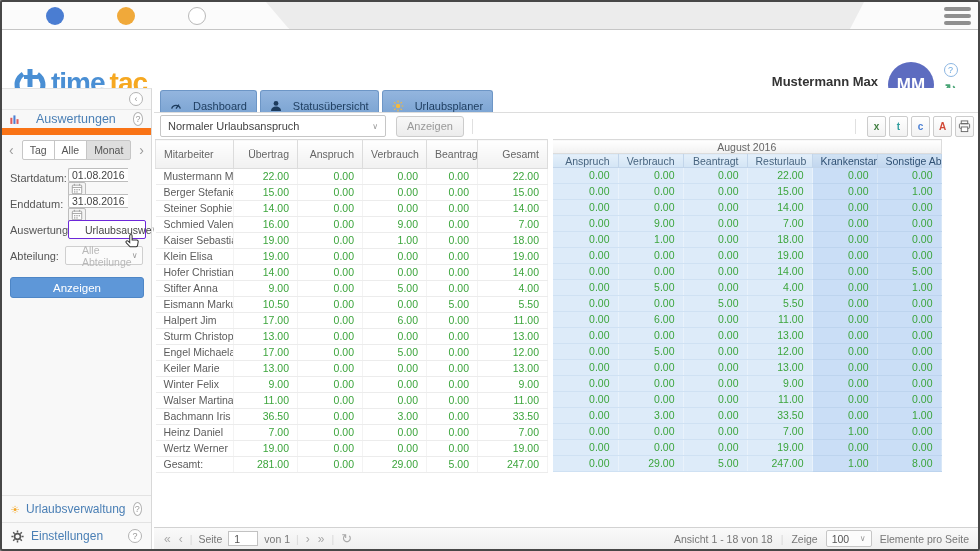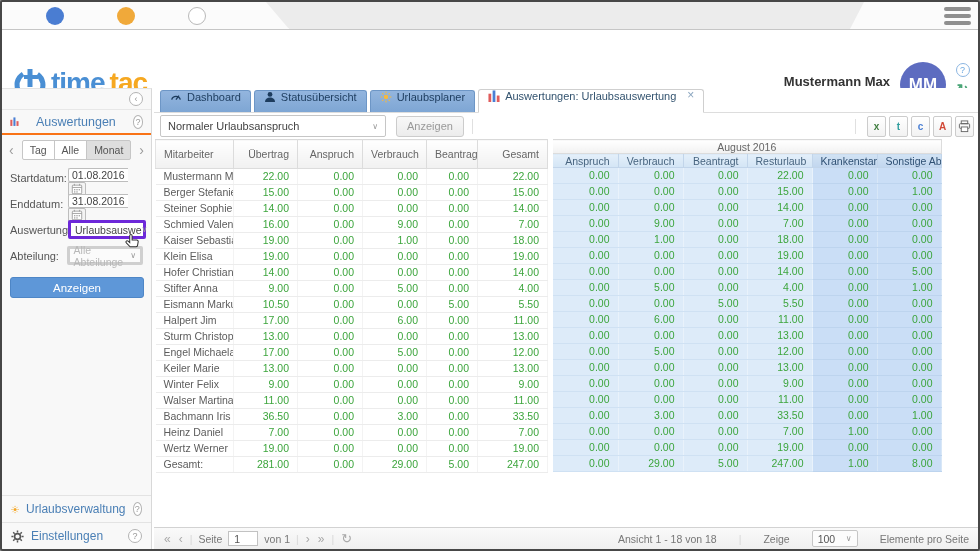--- a/index.html
+++ b/index.html
@@ -11,69 +11,69 @@
   .chrome{position:absolute;top:0;left:0;width:976px;height:28px;background:#ececec;border-bottom:1px solid #c6c6c6;}
   .chrome .tabL{position:absolute;top:0;left:0;width:287px;height:27px;background:#fbfbfb;
     clip-path:polygon(0 0,264px 0,287px 100%,0 100%);border-bottom:1px solid #fbfbfb;}
   .chrome .tabR{position:absolute;top:0;right:0;width:128px;height:27px;background:#fbfbfb;
     clip-path:polygon(14px 0,100% 0,100% 100%,0 100%);}
   .dot{position:absolute;top:5px;width:18px;height:18px;border-radius:50%;}
   .hamburger{position:absolute;top:5px;right:7px;width:27px;}
   .hamburger span{display:block;height:4px;border-radius:2px;background:#8f8f8f;margin-bottom:3px;}
 
   
-  .app-header{position:absolute;top:28px;left:0;right:4px;height:58px;background:#fff;}
+  .app-header{position:absolute;top:28px;left:0;right:16px;height:58px;background:#fff;}
   .logo{position:absolute;left:10px;top:33px;display:flex;align-items:center;}
   .logo .word{font-size:28px;font-weight:bold;letter-spacing:-1px;line-height:40px;}
   .user-name{position:absolute;right:84px;top:44px;font-size:13px;font-weight:bold;color:#333;}
   .avatar{position:absolute;right:28px;top:32px;width:46px;height:46px;border-radius:50%;
     color:#fff;font-size:17px;font-weight:bold;text-align:center;line-height:46px;}
   .rail{position:absolute;right:3px;top:33px;width:17px;display:flex;flex-direction:column;gap:6px;align-items:center;}
   .circ{width:14px;height:14px;border-radius:50%;border:1px solid #b3b3b3;color:#999;font-size:9px;
     line-height:12px;text-align:center;background:#fff;}
   .circ.blue{border-color:#8cb6e2;color:#6aa7e0;}
   .refresh-green{color:#49a576;font-size:14px;line-height:13px;font-weight:bold;}
 
   
   .sidebar{position:absolute;top:86px;left:0;width:150px;bottom:0;background:#f8f8f8;
     border-right:1px solid #d8d8d8;border-top:1px solid #e4e4e4;font-size:11px;color:#555;}
   .collapse-row{height:21px;padding:3px 8px 0;text-align:right;border-bottom:1px solid #e7e7e7;}
-  .panel-head{height:25px;display:flex;align-items:center;gap:17px;padding:0 8px;border-bottom:2px solid #f97316;}
+  .panel-head{height:25px;display:flex;align-items:center;gap:17px;padding:0 8px;border-bottom:7px solid #f97316;}
   .panel-title{color:#4a7fb5;font-size:12.5px;}
   .ml-auto{margin-left:auto;}
   .nav-row{display:flex;align-items:center;justify-content:space-between;padding:5px 5px 4px;}
   .arrow{color:#9a9a9a;font-size:14px;line-height:14px;background:none;border:none;padding:0 2px;cursor:pointer;}
   .seg{display:flex;}
   .seg .seg-btn{font-family:"Liberation Sans",sans-serif;font-size:10.5px;color:#555;background:#fff;
     border:1px solid #c6c6c6;height:20px;padding:0 7px;margin-left:-1px;cursor:pointer;}
   .seg .seg-btn:first-child{border-radius:2px 0 0 2px;margin-left:0;}
   .seg .seg-btn:last-child{border-radius:0 2px 2px 0;}
   .seg .seg-btn.on{background:#dedede;}
   .form-row{display:flex;align-items:center;padding:4px 8px 3px;}
   .form-row label{width:58px;font-size:11px;color:#555;}
   .date-wrap{display:flex;height:19px;flex-direction:column;}
   .date-wrap input{width:60px;height:19px;border:1px solid #bdbdbd;border-right:none;border-radius:2px 0 0 2px;
     font-family:"Liberation Sans",sans-serif;font-size:10.5px;color:#444;padding:0 3px;}
   .date-trigger{width:18px;height:19px;border:1px solid #bdbdbd;border-radius:0 2px 2px 0;background:#f4f4f4;
     display:flex;align-items:center;justify-content:center;padding:0;cursor:pointer;}
-  .sel{width:78px;height:19px;border:3px solid #6d28d9;border-radius:2px;background:#fff;display:flex;
-    align-items:center;justify-content:space-between;padding:0 4px;font-size:10.5px;color:#444;cursor:pointer;}
+  .sel{width:78px;height:19px;border:1px solid #6d28d9;border-radius:2px;background:#fff;display:flex;
+    align-items:center;justify-content:space-between;padding:0 16px;font-size:10.5px;color:#444;cursor:pointer;}
   .sel .caret{color:#999;font-size:8px;}
   .sel.disabled{color:#b8b8b8;background:#fbfbfb;border-color:#cfcfcf;}
   .side-btn{display:block;margin:9px 8px 0;width:134px;height:21px;background:#5e97d8;border:1px solid #4e86c6;
     border-radius:3px;color:#fff;font-family:"Liberation Sans",sans-serif;font-size:11.5px;cursor:pointer;}
   .side-bottom{position:absolute;left:0;right:0;bottom:0;}
   .side-item{height:27px;display:flex;align-items:center;gap:7px;padding:0 9px;border-top:1px solid #e3e3e3;
     color:#4a7fb5;font-size:12px;cursor:pointer;}
 
   
   .main{position:absolute;top:86px;left:152px;right:0;bottom:0;background:#fff;}
   .tabbar{position:absolute;top:0;left:0;right:0;height:25px;display:flex;align-items:flex-end;
     padding-left:6px;border-bottom:1px solid #ddd;}
-  .tab{display:inline-flex;align-items:flex-start;gap:5px;height:22px;padding:0 9px;margin-right:3px;
+  .tab{display:inline-flex;align-items:flex-end;gap:11px;height:22px;padding:0 9px;margin-right:3px;
     background:linear-gradient(#93b5de,#7ea6d4);border:1px solid #6d96c6;border-bottom:none;
     border-radius:3px 3px 0 0;color:#1d3c5e;font-size:11px;cursor:pointer;white-space:nowrap;}
   .tab.active{height:24px;margin-bottom:-1px;background:#fff;border:1px solid #cfcfcf;border-bottom:1px solid #fff;
     color:#33536f;z-index:2;}
   .tab .close{margin-left:6px;color:#8aa5bf;font-size:12px;line-height:10px;}
   .toolbar{position:absolute;top:25px;left:0;right:0;height:26px;display:flex;align-items:center;padding:0 4px 0 6px;}
   .report-sel{width:226px;height:22px;border:1px solid #c6c6c6;border-radius:2px;background:#fff;display:flex;
     align-items:center;justify-content:space-between;padding:0 7px;font-size:11px;color:#444;cursor:pointer;}
   .btn-gray{margin-left:10px;height:21px;padding:0 10px;background:linear-gradient(#f8f8f8,#ececec);
     border:1px solid #ccc;border-radius:3px;color:#999;font-family:"Liberation Sans",sans-serif;font-size:11px;}
@@ -103,21 +103,21 @@
   tr.total td{border-top:1px solid #d2d2d2;}
 
   
   .grid-footer{position:absolute;left:0;right:0;bottom:0;height:22px;display:flex;align-items:center;gap:6px;
     padding:0 9px;background:linear-gradient(#fafafa,#efefef);border-top:1px solid #d2d2d2;
     font-size:10.5px;color:#777;}
   .pg{color:#a9a9a9;font-size:12px;background:none;border:none;padding:0 1px;cursor:pointer;}
   .page-input{width:30px;height:15px;border:1px solid #c2c2c2;font-family:"Liberation Sans",sans-serif;
     font-size:10.5px;color:#555;padding:0 0 0 5px;}
   .fsep{color:#d8d8d8;}
-  .foot-right{margin-left:auto;display:flex;align-items:center;gap:22px;}
+  .foot-right{margin-left:auto;display:flex;align-items:center;gap:8px;}
   .size-sel{width:46px;height:17px;border:1px solid #c6c6c6;border-radius:2px;background:#fcfcfc;display:flex;
     align-items:center;justify-content:space-between;padding:0 5px;font-size:10.5px;color:#555;cursor:pointer;}
 
   .cursor{position:absolute;left:121px;top:231px;width:19px;height:19px;z-index:9;pointer-events:none;}
   svg{display:block;}
 </style>
 </head>
 <body>
 
 <div class="window">
@@ -295,29 +295,20 @@
               <line x1="8" y1="12.8" x2="8" y2="15.2"></line>
             <line x1="0.8" y1="8" x2="3.2" y2="8"></line>
               <line x1="12.8" y1="8" x2="15.2" y2="8"></line>
             <line x1="2.9" y1="2.9" x2="4.6" y2="4.6"></line>
               <line x1="11.4" y1="11.4" x2="13.1" y2="13.1"></line>
             <line x1="2.9" y1="13.1" x2="4.6" y2="11.4"></line>
               <line x1="11.4" y1="4.6" x2="13.1" y2="2.9"></line>
           </g>
         </svg>
         <span>Urlaubsplaner</span>
-      </div>
-      <div class="tab active">
-        <svg width="12" height="12" viewBox="0 0 13 13">
-          <rect x="0.5" y="4" width="3" height="9" fill="#e05c5c"></rect>
-          <rect x="5" y="0.5" width="3" height="12.5" fill="#4a7fd4"></rect>
-          <rect x="9.5" y="6" width="3" height="7" fill="#e05c5c"></rect>
-        </svg>
-        <span>Auswertungen: Urlaubsauswertung</span>
-        <span class="close">×</span>
       </div>
     </div>
 
     <div class="toolbar">
       <div class="report-sel">
         <span>Normaler Urlaubsanspruch</span>
         <span class="caret" style="color:#999;font-size:8px;">∨</span>
       </div>
       <button class="btn-gray">Anzeigen</button>
       <span class="vsep"></span>

